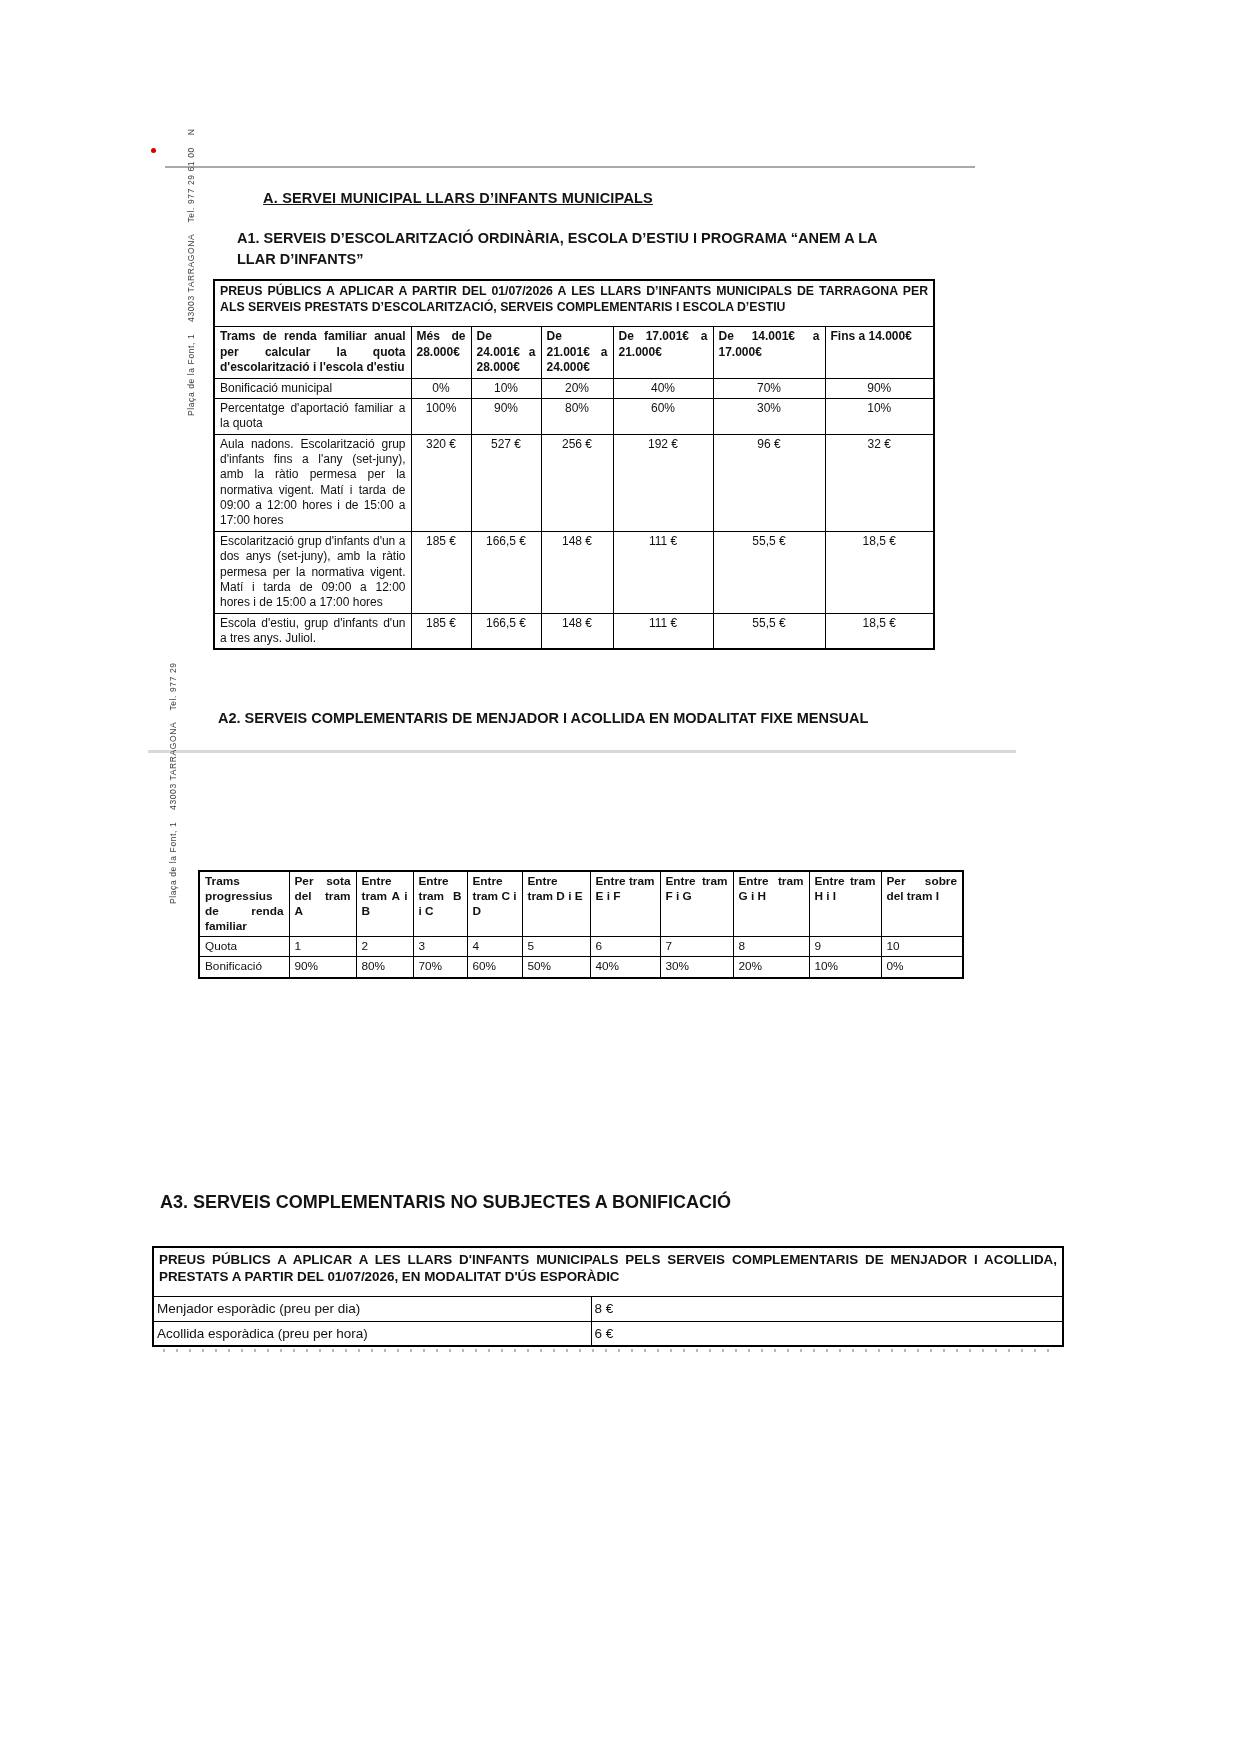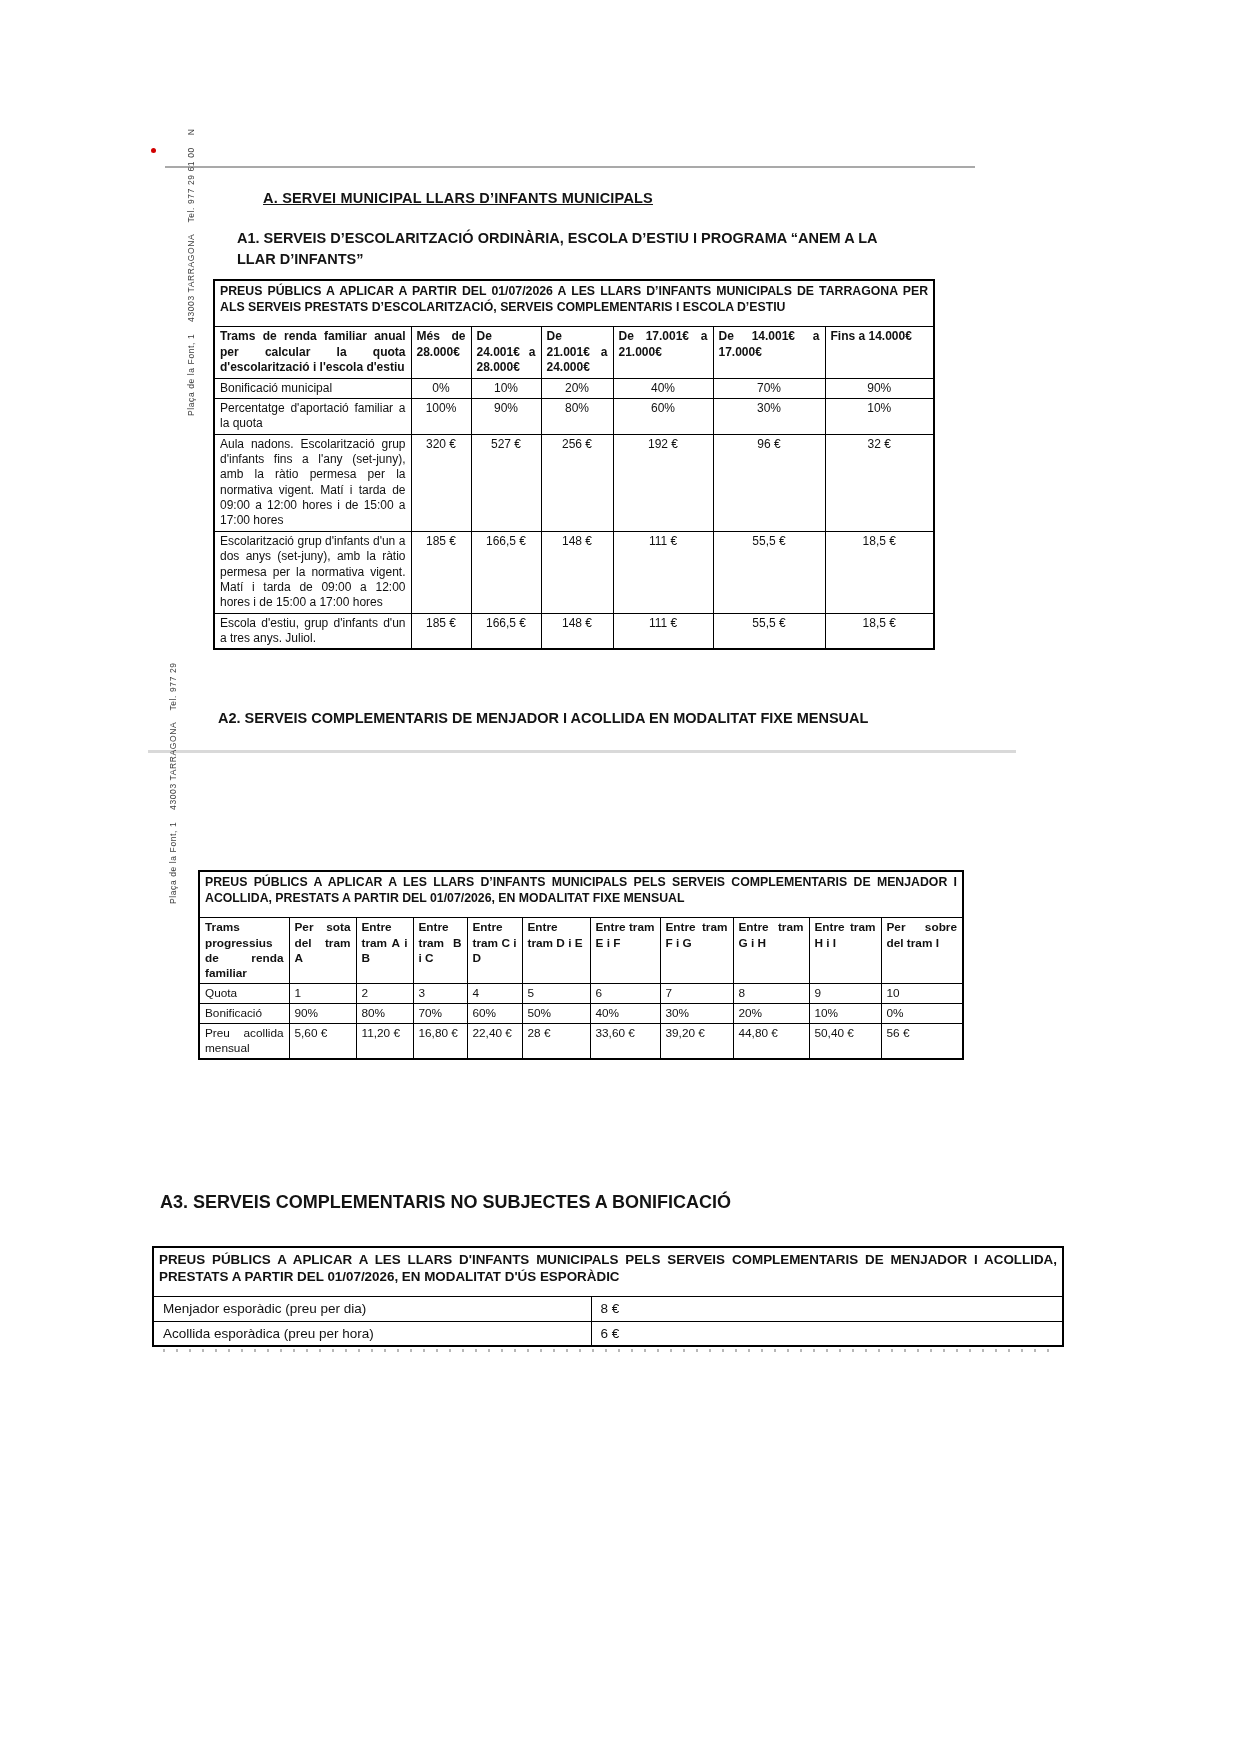--- a/index.html
+++ b/index.html
@@ -40,21 +40,21 @@
   table.doc-table .cap { font-weight:bold; font-size:12.3px; text-align:justify; padding:3px 5px 11px 5px; }
   table.doc-table th { font-weight:bold; text-align:justify; }
   table.doc-table td.lbl { text-align:justify; }
 
   table.a1 td.val { text-align:center; }
   table.a1 td, table.a1 th { font-size:12px; }
 
   table.a2 td, table.a2 th { font-size:11.8px; }
   table.a2 td.val { text-align:left; }
 
-  table.a3 td { font-size:13.5px; padding:3px 9px; }
+  table.a3 td { font-size:13.5px; padding:3px 3px; }
   table.a3 .cap { font-size:13.4px; }
 
   .remnant {
     height:3px;
     background:repeating-linear-gradient(90deg,#7d7d7d 0 2px, transparent 2px 13px);
     opacity:0.55;
   }
 </style>
 </head>
 <body>
@@ -157,23 +157,20 @@
         <col style="width: 55px;">
         <col style="width: 68px;">
         <col style="width: 70px;">
         <col style="width: 73px;">
         <col style="width: 76px;">
         <col style="width: 72px;">
         <col style="width: 82px;">
       </colgroup>
       <tbody>
         <tr>
-          <td class="cap" colspan="11">PREUS PÚBLICS A APLICAR A LES LLARS D’INFANTS MUNICIPALS PELS SERVEIS COMPLEMENTARIS DE MENJADOR I ACOLLIDA, PRESTATS A PARTIR DEL 01/07/2026, EN MODALITAT FIXE MENSUAL</td>
-        </tr>
-        <tr>
           <th>Trams progressius de renda familiar</th>
           <th>Per sota del tram A</th>
           <th>Entre tram A i B</th>
           <th>Entre tram B i C</th>
           <th>Entre tram C i D</th>
           <th>Entre tram D i E</th>
           <th>Entre tram E i F</th>
           <th>Entre tram F i G</th>
           <th>Entre tram G i H</th>
           <th>Entre tram H i I</th>
@@ -198,33 +195,20 @@
           <td class="val">80%</td>
           <td class="val">70%</td>
           <td class="val">60%</td>
           <td class="val">50%</td>
           <td class="val">40%</td>
           <td class="val">30%</td>
           <td class="val">20%</td>
           <td class="val">10%</td>
           <td class="val">0%</td>
         </tr>
-        <tr>
-          <td class="lbl">Preu acollida mensual</td>
-          <td class="val">5,60 €</td>
-          <td class="val">11,20 €</td>
-          <td class="val">16,80 €</td>
-          <td class="val">22,40 €</td>
-          <td class="val">28 €</td>
-          <td class="val">33,60 €</td>
-          <td class="val">39,20 €</td>
-          <td class="val">44,80 €</td>
-          <td class="val">50,40 €</td>
-          <td class="val">56 €</td>
-        </tr>
       </tbody>
     </table>
 
   <div class="abs h h-a3" style="left:160px; top:1192px; width:700px;">A3. SERVEIS COMPLEMENTARIS NO SUBJECTES A BONIFICACIÓ</div>
 
   <table class="doc-table a3 abs" style="left:152px; top:1246px; width:910px;">
       <colgroup>
         <col style="width: 438px;">
         <col style="width: 472px;">
       </colgroup>

